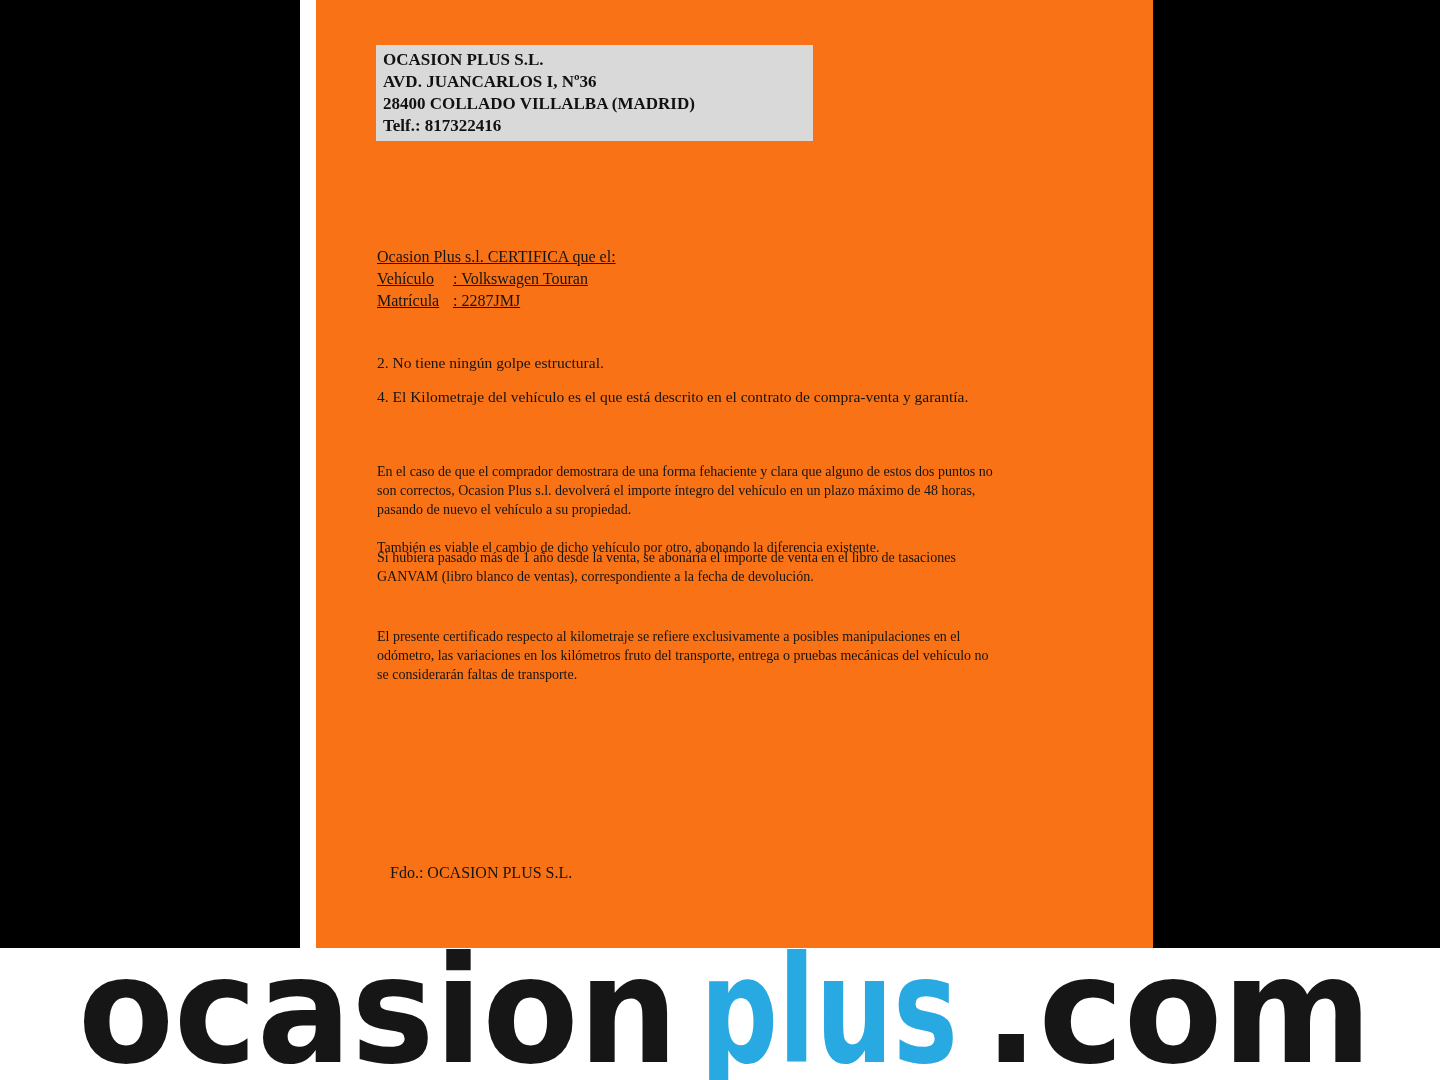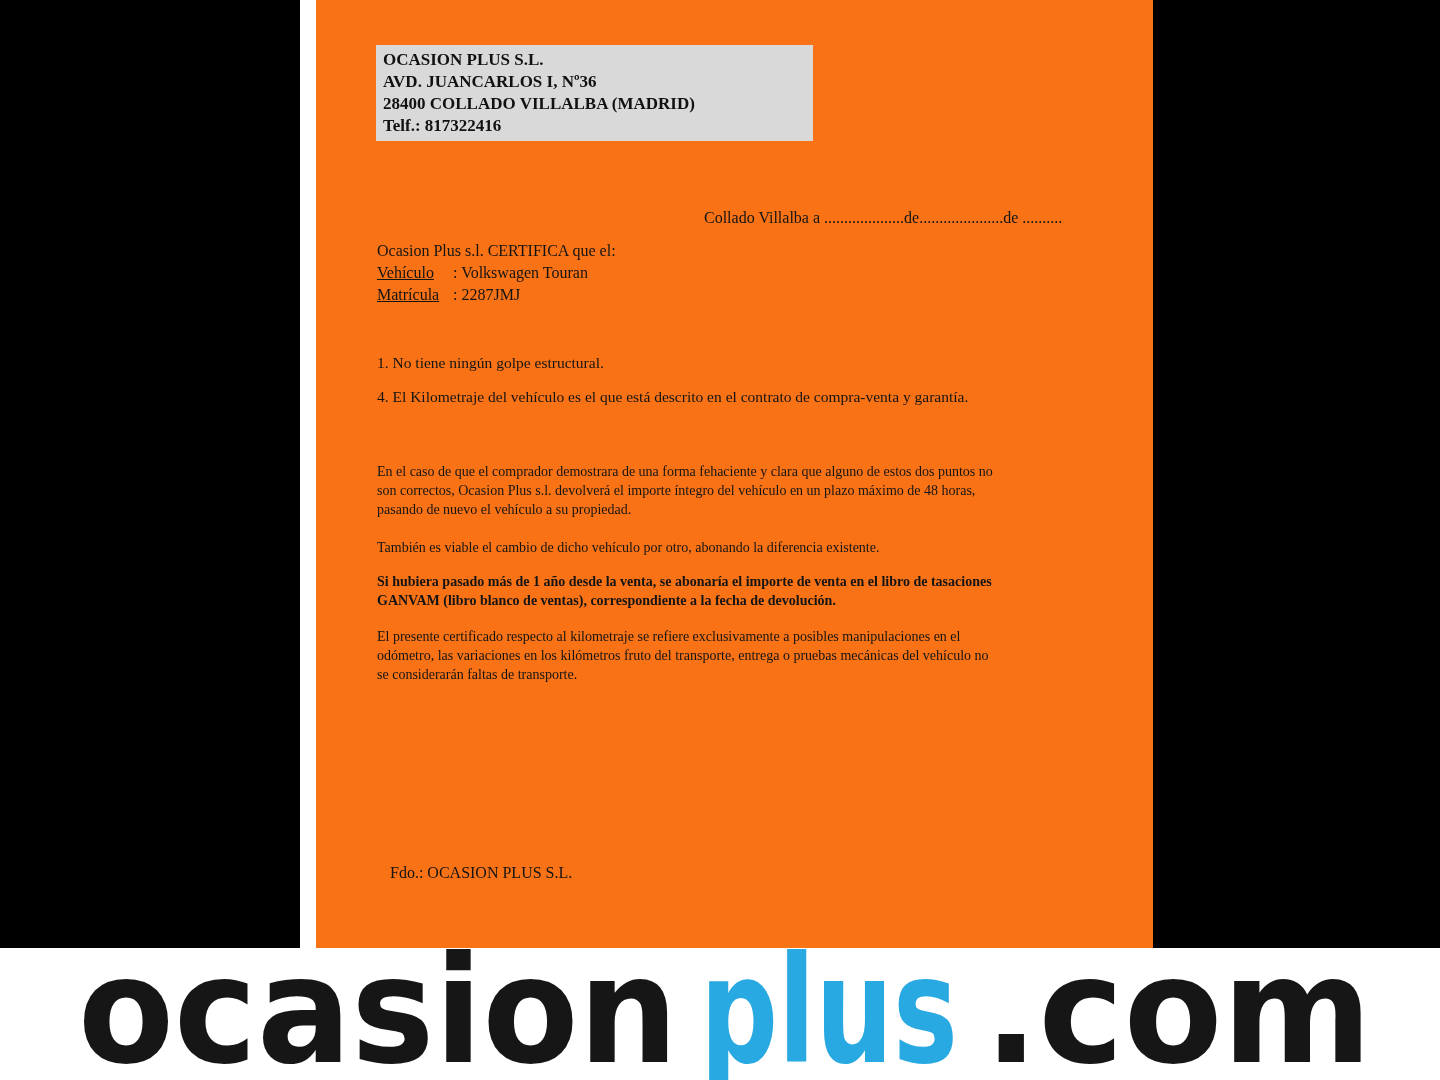--- a/index.html
+++ b/index.html
@@ -11,31 +11,31 @@
   .bar-left{left:0;width:300px;height:948px;}
   .bar-right{left:1137px;width:303px;height:948px;}
   .doc{position:absolute;left:300px;top:0;width:837px;height:948px;background:#f97316;margin-left:16px;}
   .hbox{
     position:absolute;left:60px;top:45px;width:430px;
     background:#d9d9d9;padding:4px 0 4px 7px;
     font-weight:bold;font-size:17px;line-height:22px;color:#111;
   }
   .hline{display:block;white-space:pre;}
   .dateline{position:absolute;left:388px;top:209px;font-size:16px;white-space:pre;}
-  .cert{position:absolute;left:61px;top:240px;font-size:16px;line-height:22px;}
+  .cert{position:absolute;left:61px;top:246px;font-size:16px;line-height:22px;text-decoration:underline;}
   .cert-row{display:block;}
   .lbl{display:inline-block;width:76px;}
   .lbl span{text-decoration:underline;}
   .pt{position:absolute;left:61px;font-size:15.5px;white-space:pre;}
   .pt-1{top:354px;}
   .pt-2{top:388px;}
   .para{position:absolute;left:61px;font-size:14px;line-height:19px;white-space:pre;}
   .para-1{top:462px;}
   .para-2{top:538px;}
-  .para-3{top:572px;font-weight:bold;}
+  .para-3{top:548px;}
   .para-4{top:627px;}
   .sig{position:absolute;left:74px;top:864px;font-size:16px;}
   .logo{position:absolute;left:0;top:946px;}
   .logo text{
     font-family:"DejaVu Sans","Liberation Sans",sans-serif;
     font-weight:bold;
   }
   .logo .ink{fill:#161616;}
   .logo .blue{fill:#29a9e1;}
 </style>
@@ -47,29 +47,28 @@
 
 <div class="doc">
 
   <div class="hbox">
     <span class="hline">OCASION PLUS S.L.</span>
     <span class="hline">AVD. JUANCARLOS I, Nº36</span>
     <span class="hline">28400 COLLADO VILLALBA (MADRID)</span>
     <span class="hline">Telf.: 817322416</span>
   </div>
 
-  <div class="dateline">Collado Villalba a ....................de.....................de ..........</div>
 
   <div class="cert">
     <span class="cert-row">Ocasion Plus s.l. CERTIFICA que el:</span>
     <span class="cert-row"><span class="lbl"><span>Vehículo</span></span><span>: Volkswagen Touran</span></span>
     <span class="cert-row"><span class="lbl"><span>Matrícula</span></span><span>: 2287JMJ</span></span>
   </div>
 
-  <div class="pt pt-1">1. No tiene ningún golpe estructural.</div>
+  <div class="pt pt-1">2. No tiene ningún golpe estructural.</div>
   <div class="pt pt-2">4. El Kilometraje del vehículo es el que está descrito en el contrato de compra-venta y garantía.</div>
 
   <div class="para para-1">En el caso de que el comprador demostrara de una forma fehaciente y clara que alguno de estos dos puntos no
 son correctos, Ocasion Plus s.l. devolverá el importe íntegro del vehículo en un plazo máximo de 48 horas,
 pasando de nuevo el vehículo a su propiedad.</div>
   <div class="para para-2">También es viable el cambio de dicho vehículo por otro, abonando la diferencia existente.</div>
   <div class="para para-3">Si hubiera pasado más de 1 año desde la venta, se abonaría el importe de venta en el libro de tasaciones
 GANVAM (libro blanco de ventas), correspondiente a la fecha de devolución.</div>
   <div class="para para-4">El presente certificado respecto al kilometraje se refiere exclusivamente a posibles manipulaciones en el
 odómetro, las variaciones en los kilómetros fruto del transporte, entrega o pruebas mecánicas del vehículo no

